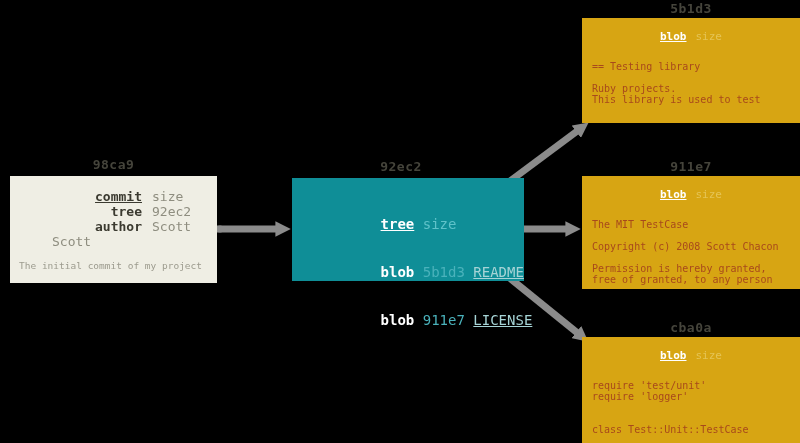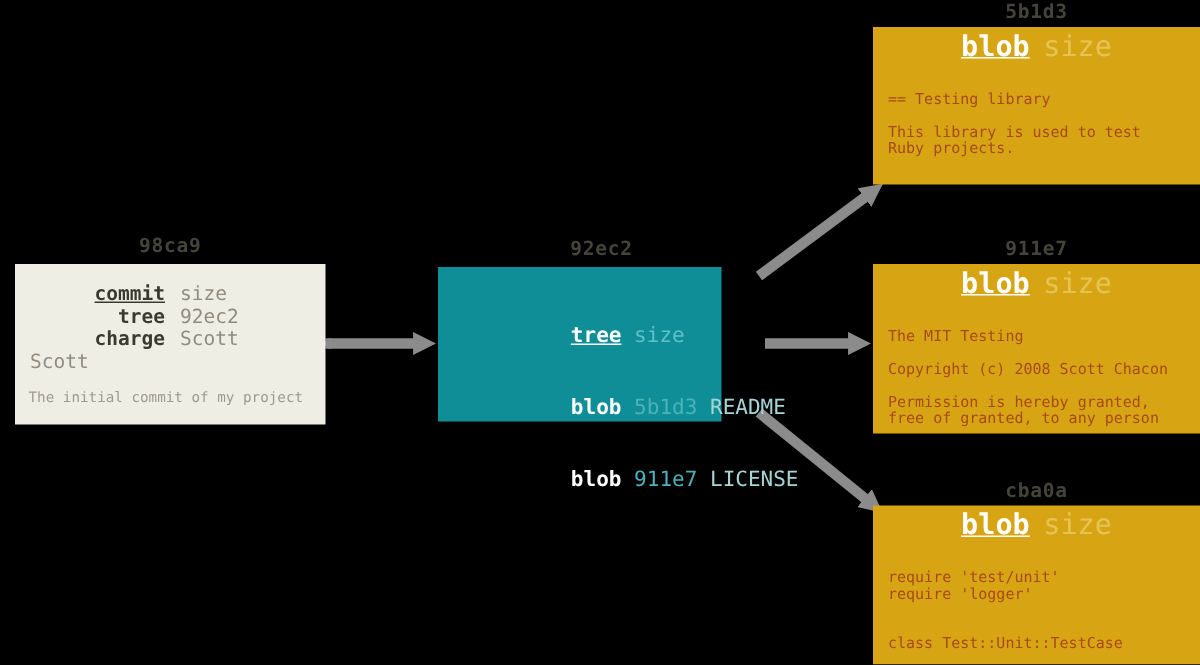--- a/index.html
+++ b/index.html
@@ -21,47 +21,47 @@
   }
   .hash-commit { left: 10px;  width: 207px; top: 157px; }
   .hash-tree   { left: 292px; width: 218px; top: 159px; }
   .hash-blob0  { left: 582px; width: 218px; top: 1px; }
   .hash-blob1  { left: 582px; width: 218px; top: 159px; }
   .hash-blob2  { left: 582px; width: 218px; top: 320px; }
 
   .box { position: absolute; box-sizing: border-box; }
 
   
-  .commit-box { left: 10px; top: 176px; width: 207px; height: 107px; background: var(--commit-box, #efeee4); }
+  .commit-box { left: 10px; top: 176px; width: 207px; height: 107px; background: var(--commit-box, #efeee4); padding-left: 32px; }
   .commit-fields { margin-top: 13px; }
   .commit-row { display: flex; font-size: 13px; line-height: 15px; }
   .commit-key { width: 100px; text-align: right; font-weight: bold; color: var(--commit-key-text, #3b3a30); }
   .commit-key.u { text-decoration: underline; }
   .commit-value { margin-left: 10px; color: var(--commit-value-text, #8e8d7f); }
   .commit-message {
     position: absolute; left: 9px; top: 84px; right: 4px;
     font-size: 9.5px; color: var(--commit-message-text, #9c9b8e); white-space: pre;
   }
 
   
-  .tree-box { left: 292px; top: 178px; width: 189px; height: 103px; background: var(--tree-box, #0f8e97); padding: 22px 0 0 38px; }
+  .tree-box { left: 292px; top: 178px; width: 232px; height: 103px; background: var(--tree-box, #0f8e97); padding: 22px 0 0 38px; }
   .tree-line { font-size: 14px; line-height: 16px; white-space: pre; }
   .t-type { color: #ffffff; font-weight: bold; }
   .t-type.u { text-decoration: underline; }
   .t-size { color: var(--tree-size-text, #5fc2c9); }
   .t-hash { color: var(--tree-hash-text, #4ab2bb); }
-  .t-name { color: var(--tree-name-text, #a6d4d6); }
+  .t-name { color: var(--tree-name-text, #a6d4d6); text-decoration: underline; }
   .sp { white-space: pre; }
 
   
   .blob-box { left: 582px; width: 218px; background: var(--blob-box, #d7a513); }
   .blob-box.b0 { top: 18px;  height: 105px; }
   .blob-box.b1 { top: 176px; height: 113px; }
   .blob-box.b2 { top: 337px; height: 106px; }
-  .blob-heading { text-align: center; padding-top: 2px; font-size: 19px; }
+  .blob-heading { text-align: center; padding-top: 12px; font-size: 11px; }
   .blob-type { color: #ffffff; font-weight: bold; text-decoration: underline; }
   .blob-size { color: var(--blob-size-text, #e5c455); margin-left: 9px; }
   .blob-content {
     position: absolute; left: 10px; top: 43px; right: 4px;
     font-size: 10px; line-height: 11px;
     color: var(--blob-content-text, #a8491c);
   }
   .code-line { min-height: 11px; white-space: pre; overflow: hidden; }
 </style>
 </head>
@@ -92,21 +92,21 @@
     <div class="commit-fields">
       <div class="commit-row">
         <span class="commit-key u">commit</span>
         <span class="commit-value">size</span>
       </div>
       <div class="commit-row">
         <span class="commit-key">tree</span>
         <span class="commit-value">92ec2</span>
       </div>
       <div class="commit-row">
-        <span class="commit-key">charge</span>
+        <span class="commit-key">author</span>
         <span class="commit-value">Scott</span>
       </div>
       <div class="commit-row">
         <span class="commit-value">Scott</span>
       </div>
     </div>
     <div class="commit-message">The initial commit of my project</div>
   </div>
 
   <div class="box tree-box">
@@ -121,31 +121,31 @@
     </div>
   </div>
 
   <div class="box blob-box b0">
     <div class="blob-heading">
       <span class="blob-type">blob</span><span class="blob-size">size</span>
     </div>
     <div class="blob-content">
       <div class="code-line">== Testing library</div>
       <div class="code-line"></div>
+      <div class="code-line">Ruby projects.</div>
       <div class="code-line">This library is used to test</div>
-      <div class="code-line">Ruby projects.</div>
     </div>
   </div>
 
   <div class="box blob-box b1">
     <div class="blob-heading">
       <span class="blob-type">blob</span><span class="blob-size">size</span>
     </div>
     <div class="blob-content">
-      <div class="code-line">The MIT Testing</div>
+      <div class="code-line">The MIT TestCase</div>
       <div class="code-line"></div>
       <div class="code-line">Copyright (c) 2008 Scott Chacon</div>
       <div class="code-line"></div>
       <div class="code-line">Permission is hereby granted,</div>
       <div class="code-line">free of granted, to any person</div>
     </div>
   </div>
 
   <div class="box blob-box b2">
     <div class="blob-heading">

